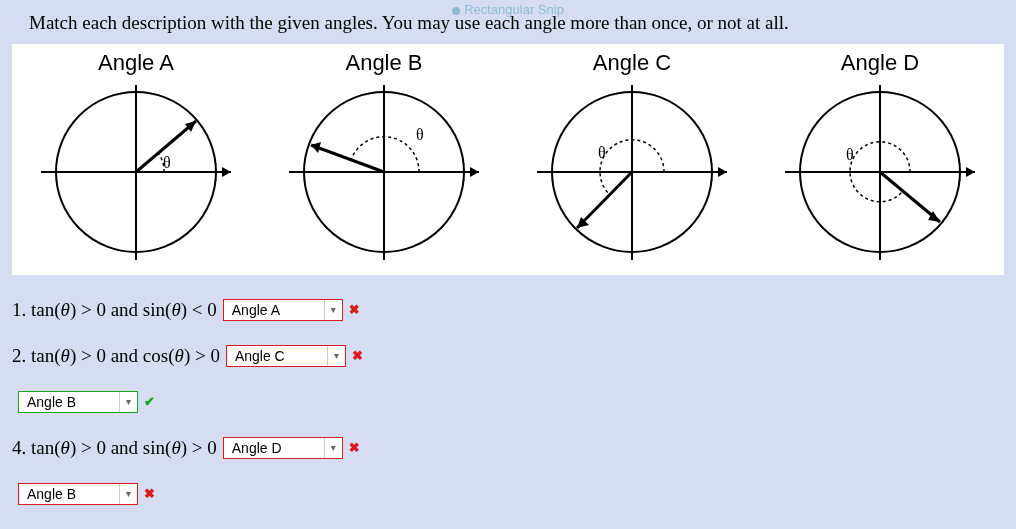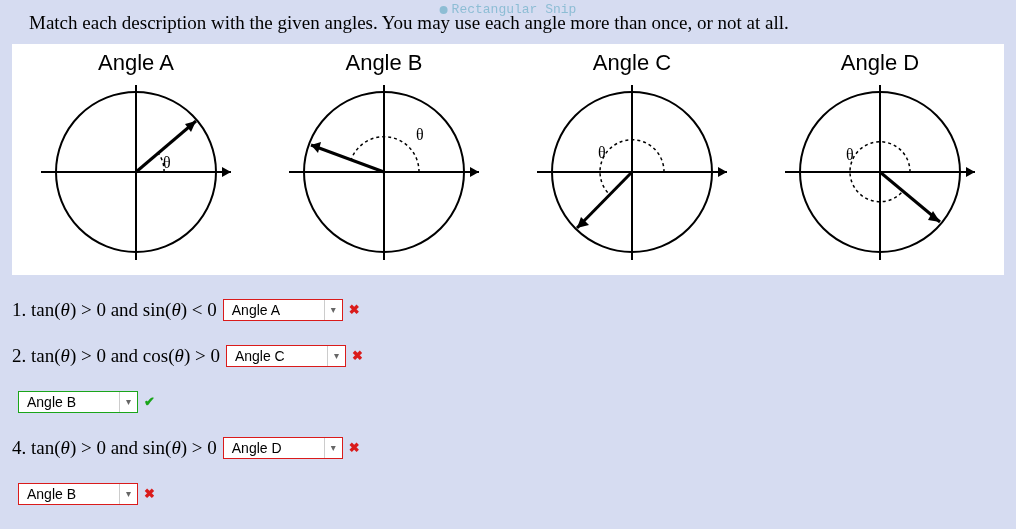--- a/index.html
+++ b/index.html
@@ -79,21 +79,21 @@
     font-size: 13px;
     font-weight: bold;
   }
   .mark.incorrect { color: #da1b1b; }
   .mark.correct { color: #1aa51a; }
   .watermark {
     position: absolute;
     top: 2px;
     left: 50%;
     transform: translateX(-50%);
-    font-family: Liberation Mono, monospace;
+    font-family: Liberation Sans, sans-serif;
     font-size: 13px;
     color: #6fb0c9;
     opacity: .7;
     pointer-events: none;
   }
   .watermark .dot {
     display: inline-block;
     width: 8px; height: 8px;
     border-radius: 50%;
     background: #6fb0c9;

